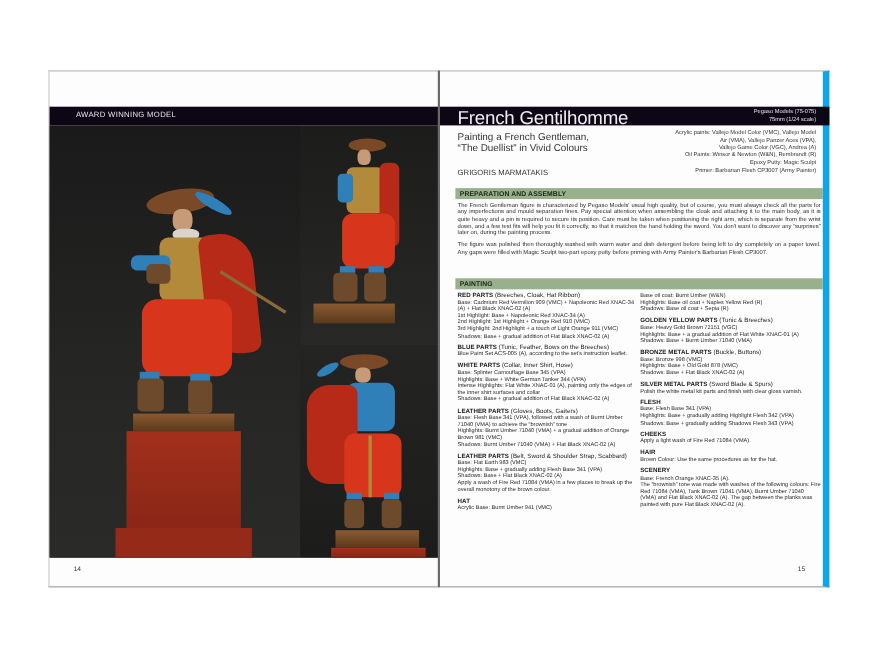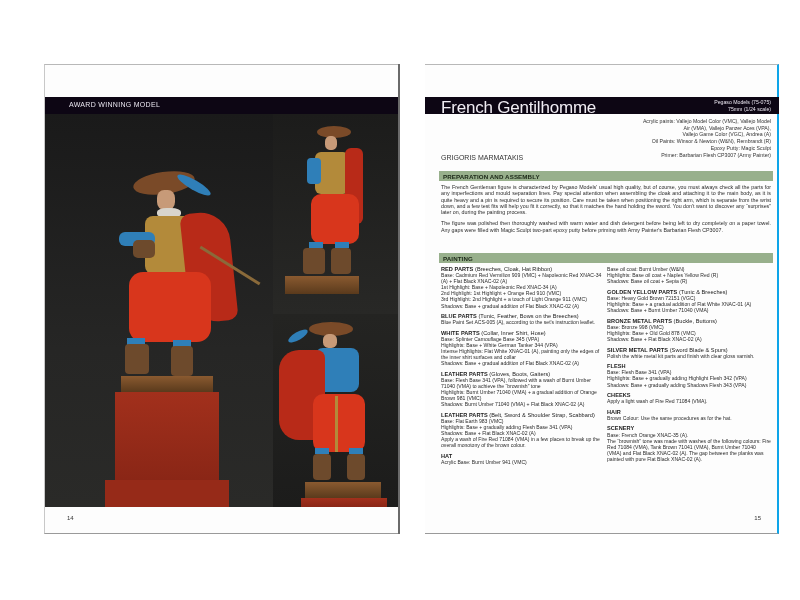--- a/index.html
+++ b/index.html
@@ -2,21 +2,21 @@
 <html><head>
 <meta charset="utf-8">
 <style>
   * { box-sizing: border-box; margin: 0; padding: 0; }
   html, body { width: 800px; height: 600px; background: #ffffff; overflow: hidden; }
   body { position: relative; font-family: "Liberation Sans", sans-serif; color: #222; }
 
   .spread { position: absolute; left: 44px; top: 64px; width: 712px; height: 470px; }
   .page { position: absolute; top: 0; height: 470px; background: #fdfdfd; border-top: 1px solid #b8b8b8; border-bottom: 1px solid #9a9a9a; }
   .page-left { left: 0; width: 354px; border-left: 1px solid #c8c8c8; }
-  .page-right { left: 356px; width: 354px; border-right: 2px solid #0ea5e9; margin-left: 25px; }
+  .page-right { left: 356px; width: 354px; border-right: 6px solid #0ea5e9; }
   .gutter { position: absolute; left: 354px; top: 0; width: 2px; height: 470px; background: #6a6a6a; }
 
   .banner { position: absolute; top: 32px; height: 17px; background: #0d0614; }
   .page-left .banner { left: 0; width: 354px; }
   .page-right .banner { left: 0; width: 354px; }
   .banner-label { position: absolute; left: 24px; top: 4px; font-size: 7px; color: #e8e4ee; letter-spacing: 0.3px; }
 
   .photo-area { position: absolute; left: 0; top: 49px; width: 354px; height: 393px; background: #1e1e1d; overflow: hidden; }
   .photo-main { position: absolute; left: 0; top: 0; width: 228px; height: 393px; background: linear-gradient(180deg,#1a1a1a 0%,#262625 60%,#2a2a28 100%); }
   .photo-side-top { position: absolute; left: 228px; top: 0; width: 126px; height: 200px; background: linear-gradient(180deg,#1c1c1b,#282826); }
@@ -126,20 +126,24 @@
   <div class="gutter"></div>
 
   <div class="page page-right">
     <div class="banner"></div>
     <h1 class="main-title">French Gentilhomme</h1>
     <div class="maker">
       <div>Pegaso Models (75-075)</div>
       <div>75mm (1/24 scale)</div>
     </div>
 
+    <div class="subtitle">
+      <div>Painting a French Gentleman,</div>
+      <div>“The Duellist” in Vivid Colours</div>
+    </div>
     <div class="author">GRIGORIS MARMATAKIS</div>
 
     <div class="paints">
       <div>Acrylic paints: Vallejo Model Color (VMC), Vallejo Model</div>
       <div>Air (VMA), Vallejo Panzer Aces (VPA),</div>
       <div>Vallejo Game Color (VGC), Andrea (A)</div>
       <div>Oil Paints: Winsor &amp; Newton (W&amp;N), Rembrandt (R)</div>
       <div>Epoxy Putty: Magic Sculpt</div>
       <div>Primer: Barbarian Flesh CP3007 (Army Painter)</div>
     </div>

